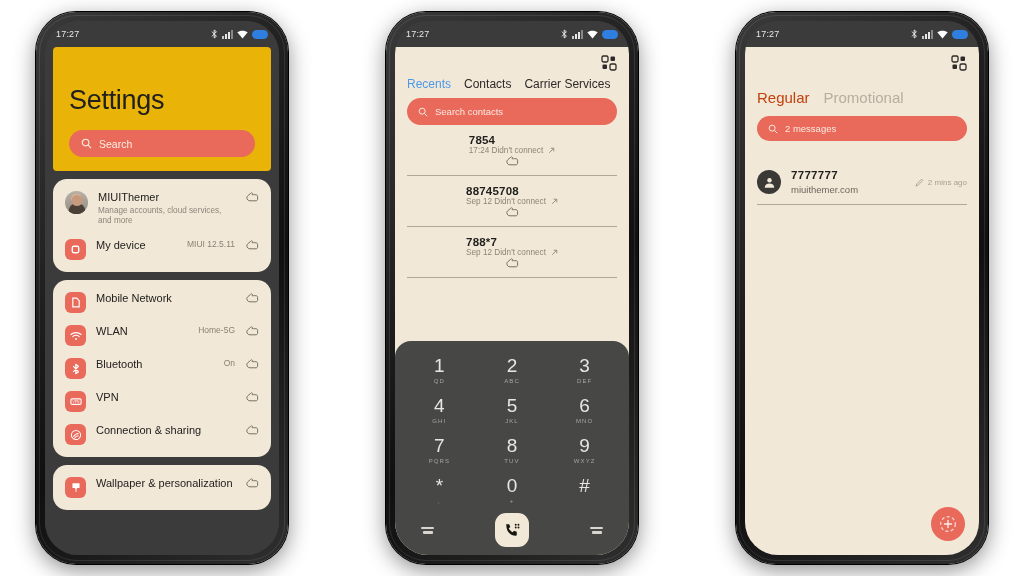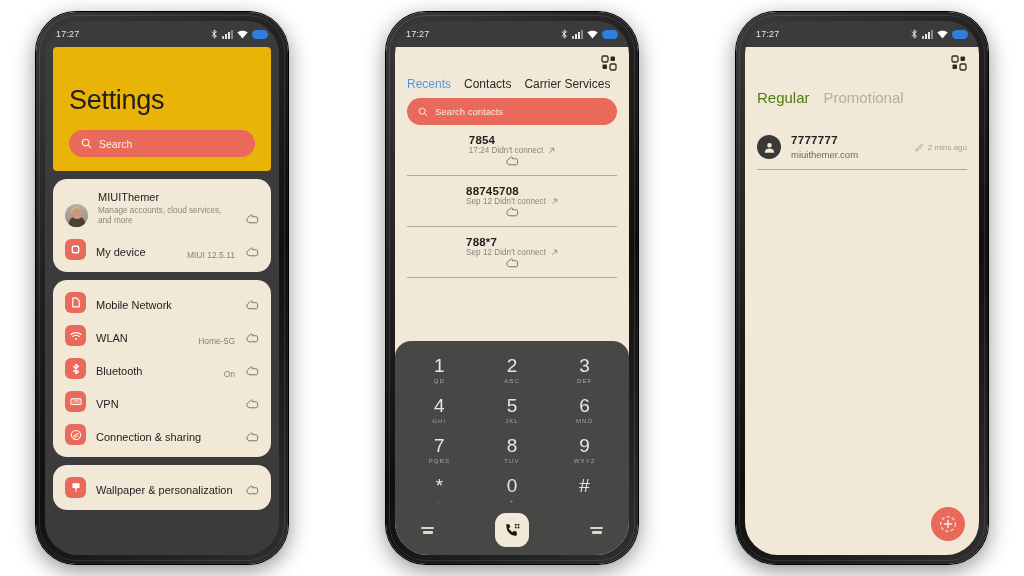--- a/index.html
+++ b/index.html
@@ -42,21 +42,21 @@
   .p1-body{flex:1;background:#3b3b3b;padding:0 8px 8px;box-sizing:border-box;
            display:flex;flex-direction:column;gap:8px;overflow:hidden;}
   .p1-hero{background:#eab308;border-radius:4px;padding:30px 16px 14px;}
   .p1-title{font-size:27px;color:#20201e;letter-spacing:-.3px;margin:8px 0 14px;font-weight:400;}
   .searchbar{
     background:#e9695b;border-radius:17px;height:27px;
     display:flex;align-items:center;gap:7px;padding:0 12px;box-sizing:border-box;
   }
   .searchbar .lbl{color:#fdf1e4;font-size:10.5px;}
   .p1-group{background:#f2e8d8;border-radius:14px;padding:6px 0;}
-  .row{display:flex;align-items:flex-end;gap:10px;padding:6px 12px;min-height:26px;box-sizing:border-box;}
+  .row{display:flex;align-items:flex-start;gap:10px;padding:6px 12px;min-height:26px;box-sizing:border-box;}
   .ricon{width:21px;height:21px;border-radius:6px;background:#e9695b;flex:0 0 21px;
          display:flex;align-items:center;justify-content:center;}
   .ricon svg{display:block;}
   .rlabel{flex:1;font-size:11px;color:#22211f;line-height:1.25;}
   .rlabel .sub{display:block;font-size:8.2px;color:#8c8579;line-height:1.3;margin-top:1px;}
   .rvalue{font-size:8.5px;color:#8a8276;white-space:nowrap;}
   .hand{flex:0 0 14px;width:14px;height:14px;opacity:.85;}
   .avatar-img{
     width:23px;height:23px;border-radius:50%;flex:0 0 23px;overflow:hidden;
     background:radial-gradient(circle at 50% 34%, #d8b39a 0 27%, rgba(0,0,0,0) 28%),
@@ -98,21 +98,21 @@
   .minibars i{display:block;width:13px;height:2.5px;background:#d9d6d0;border-radius:1px;}
   .minibars i:last-child{width:10px;}
   .callbtn{width:34px;height:34px;border-radius:11px;background:#f2e8d8;
            display:flex;align-items:center;justify-content:center;}
 
   
   .p3-body{flex:1;background:#f2e8d8;display:flex;flex-direction:column;padding:6px 12px 0;
            box-sizing:border-box;position:relative;overflow:hidden;}
   .p3-tabs{display:flex;gap:14px;margin-top:12px;align-items:baseline;}
   .p3-tab{font-size:15px;color:#b7ada0;}
-  .p3-tab.active{color:#4d7c0f;}
+  .p3-tab.active{color:#c2410c;}
   .p3-search{background:#e9695b;border-radius:15px;height:25px;display:flex;align-items:center;
              gap:7px;padding:0 11px;box-sizing:border-box;margin-top:10px;}
   .p3-search .lbl{color:#fbeadf;font-size:9.5px;}
   .msg{display:flex;align-items:center;gap:10px;padding:28px 0 9px;border-bottom:1px solid #b3a795;}
   .msg-avatar{width:24px;height:24px;border-radius:50%;background:#3a3935;flex:0 0 24px;
               display:flex;align-items:center;justify-content:center;}
   .msg-txt{flex:1;}
   .msg-num{font-size:11.5px;color:#1f1e1c;font-weight:bold;letter-spacing:.3px;}
   .msg-sub{font-size:9.5px;color:#6d665c;margin-top:3px;}
   .msg-right{display:flex;align-items:center;gap:4px;font-size:8px;color:#a9a093;}
@@ -473,20 +473,27 @@
             <rect x="1.5" y="9.5" width="4.5" height="4.5" rx="1" fill="#2b2a28"></rect>
             <rect x="9" y="9" width="6" height="6" rx="1.4" fill="none" stroke="#2b2a28" stroke-width="1.3"></rect>
           </svg>
         </div>
 
         <div class="p3-tabs">
           <span class="p3-tab active">Regular</span>
           <span class="p3-tab">Promotional</span>
         </div>
 
+        <div class="p3-search">
+          <svg width="10" height="10" viewBox="0 0 12 12">
+              <circle cx="5" cy="5" r="3.6" fill="none" stroke="#fbeadf" stroke-width="1.2"></circle>
+              <line x1="7.7" y1="7.7" x2="11" y2="11" stroke="#fbeadf" stroke-width="1.2"></line>
+            </svg>
+          <span class="lbl">2 messages</span>
+        </div>
 
         <div class="msg">
           <span class="msg-avatar">
             <svg width="13" height="13" viewBox="0 0 14 14">
                 <circle cx="7" cy="4.6" r="2.4" fill="#f2e8d8"></circle>
                 <path d="M1.9 12.6c0-2.8 2.3-4.4 5.1-4.4s5.1 1.6 5.1 4.4z" fill="#f2e8d8"></path>
               </svg>
           </span>
           <div class="msg-txt">
             <div class="msg-num">7777777</div>

